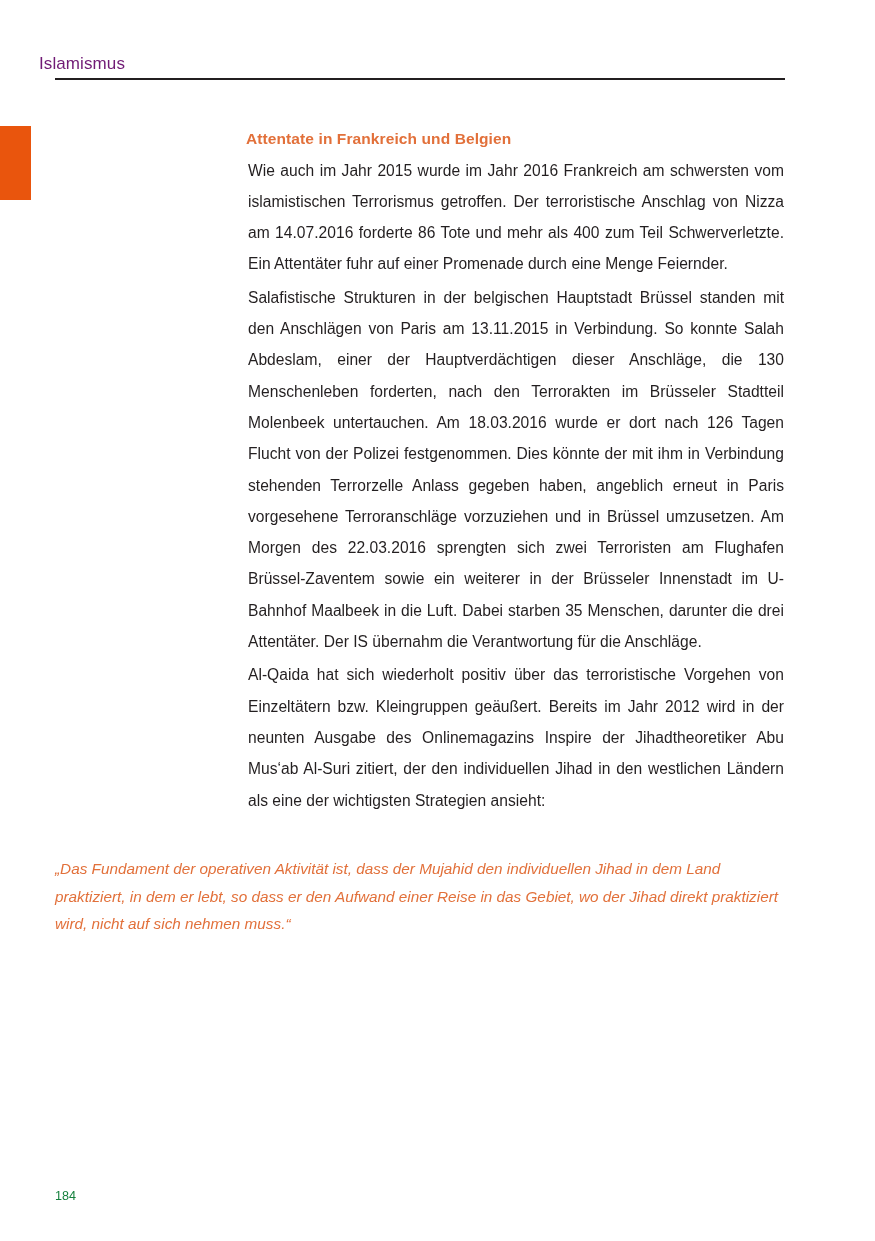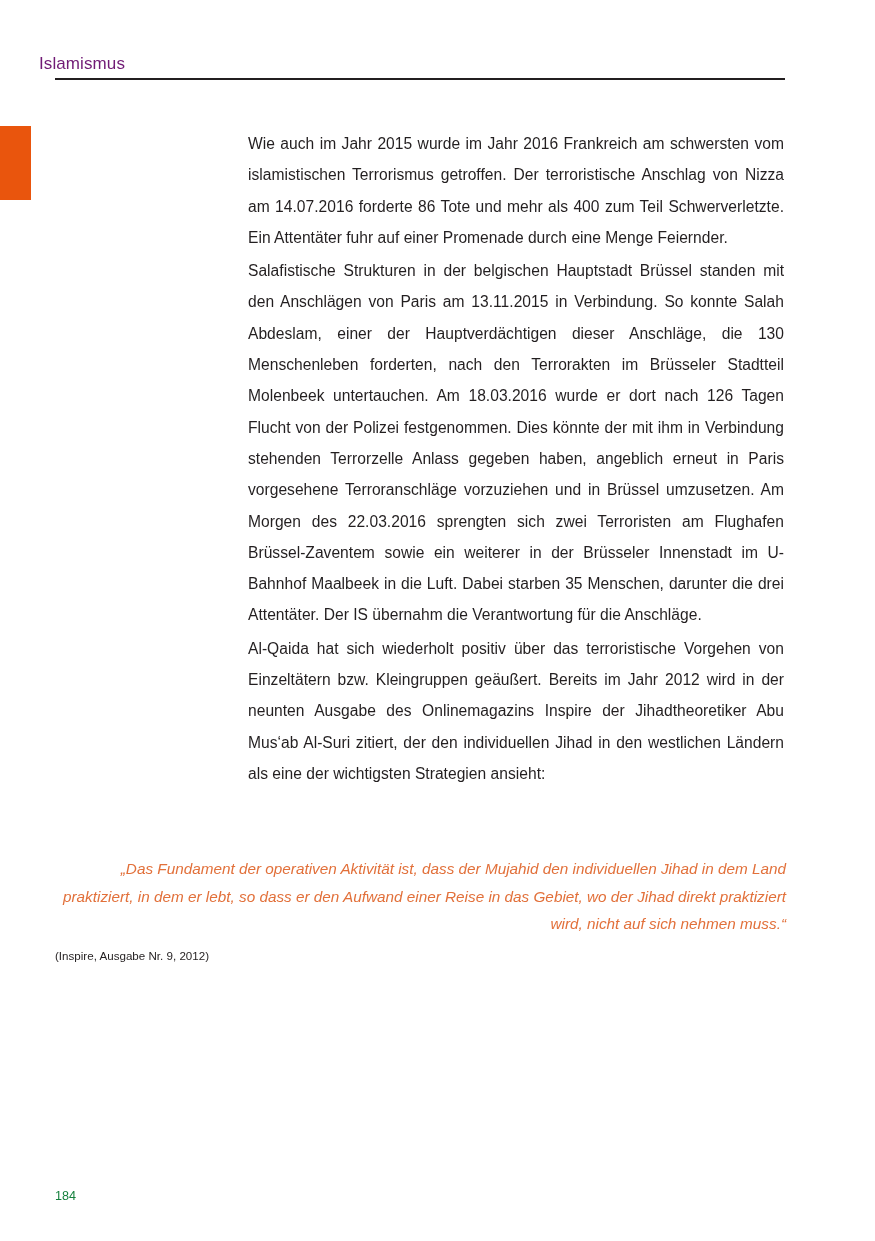--- a/index.html
+++ b/index.html
@@ -81,21 +81,21 @@
     left: 55px;
     top: 855px;
     width: 731px;
   }
   .quote-text {
     margin: 0;
     color: #e2703a;
     font-style: italic;
     font-size: 15.3px;
     line-height: 27.5px;
-    text-align: right;
+    text-align: left;
   }
   .quote-source {
     margin: 10px 0 0 0;
     color: #231f20;
     font-size: 11.6px;
     line-height: 16px;
     font-style: normal;
   }
 
   
@@ -113,29 +113,29 @@
 <div class="page">
 
   <div class="running-head">Islamismus</div>
 
   <div class="head-rule"></div>
 
   <div class="thumb-tab"></div>
 
   <div class="column">
 
+    <h2 class="section-title">Attentate in Frankreich und Belgien</h2>
 
     <p class="body-par">Wie auch im Jahr 2015 wurde im Jahr 2016 Frankreich am schwersten vom islamistischen Terrorismus getroffen. Der terroristische Anschlag von Nizza am 14.07.2016 forderte 86 Tote und mehr als 400 zum Teil Schwerverletzte. Ein Attentäter fuhr auf einer Promenade durch eine Menge Feiernder.</p>
 
     <p class="body-par">Salafistische Strukturen in der belgischen Hauptstadt Brüssel standen mit den Anschlägen von Paris am 13.11.2015 in Verbindung. So konnte Salah Abdeslam, einer der Hauptverdächtigen dieser Anschläge, die 130 Menschenleben forderten, nach den Terrorakten im Brüsseler Stadtteil Molenbeek untertauchen. Am 18.03.2016 wurde er dort nach 126 Tagen Flucht von der Polizei festgenommen. Dies könnte der mit ihm in Verbindung stehenden Terrorzelle Anlass gegeben haben, angeblich erneut in Paris vorgesehene Terroranschläge vorzuziehen und in Brüssel umzusetzen. Am Morgen des 22.03.2016 sprengten sich zwei Terroristen am Flughafen Brüssel-Zaventem sowie ein weiterer in der Brüsseler Innenstadt im U-Bahnhof Maalbeek in die Luft. Dabei starben 35 Menschen, darunter die drei Attentäter. Der IS übernahm die Verantwortung für die Anschläge.</p>
 
     <p class="body-par last-ragged">Al-Qaida hat sich wiederholt positiv über das terroristische Vorgehen von Einzeltätern bzw. Kleingruppen geäußert. Bereits im Jahr 2012 wird in der neunten Ausgabe des Onlinemagazins Inspire der Jihadtheoretiker Abu Mus‘ab Al-Suri zitiert, der den individuellen Jihad in den westlichen Ländern als eine der wichtigsten Strategien ansieht:</p>
 
   </div>
 
   <div class="quote-block">
     <p class="quote-text">„Das Fundament der operativen Aktivität ist, dass der Mujahid den individuellen Jihad in dem Land praktiziert, in dem er lebt, so dass er den Aufwand einer Reise in das Gebiet, wo der Jihad direkt praktiziert wird, nicht auf sich nehmen muss.“</p>
-    <p class="quote-source">(Inspire, Ausgabe Nr. 9, 2012)</p>
   </div>
 
   <div class="folio">184</div>
 
 </div>
 
 </body></html>

